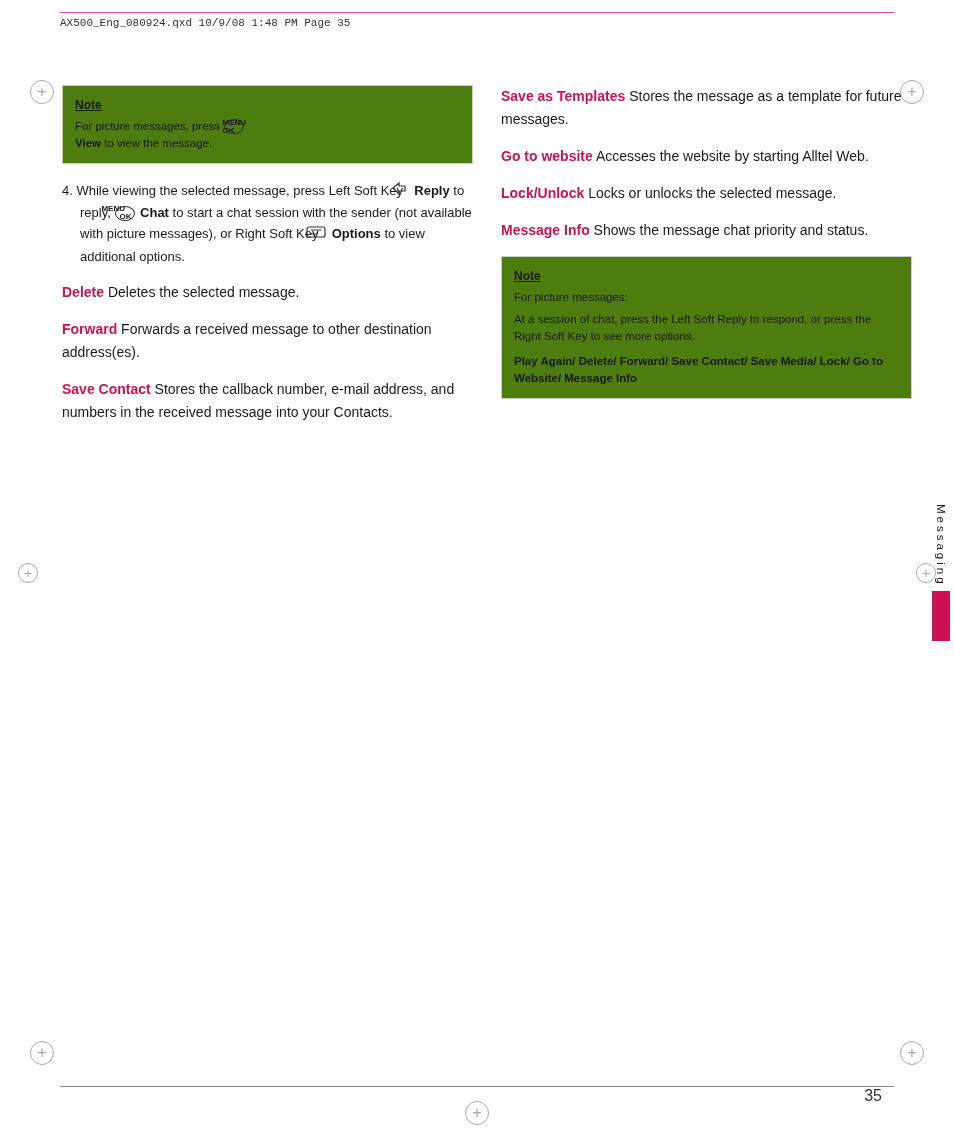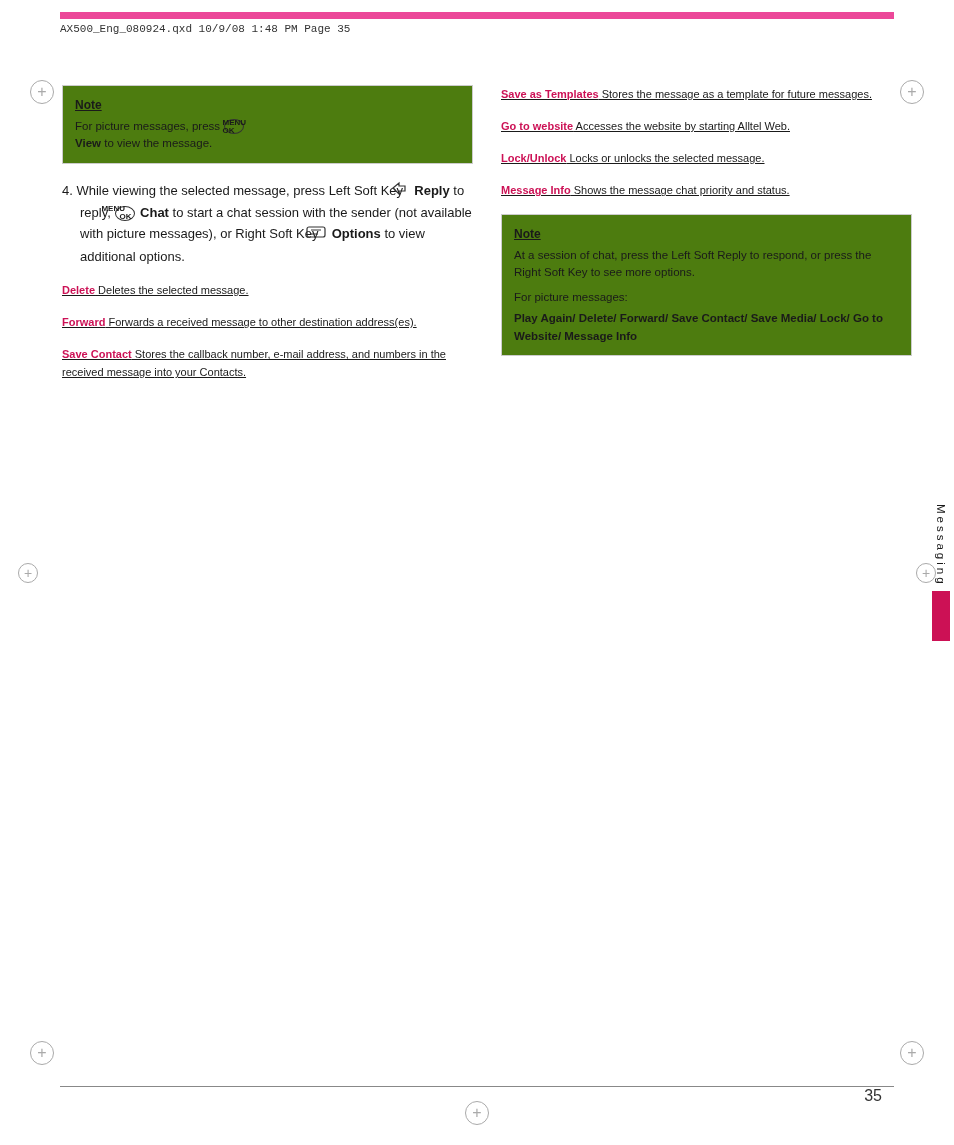--- a/index.html
+++ b/index.html
@@ -17,21 +17,21 @@
 
     
     .header-bar {
       position: absolute;
       top: 12px;
       left: 60px;
       right: 60px;
       font-size: 11px;
       font-family: 'Courier New', monospace;
       color: #333;
-      border-top: 7px solid #ec4899;
+      border-top: 1px solid #ec4899;
       padding-top: 4px;
       display: flex;
       justify-content: space-between;
     }
 
     
     .reg-mark {
       position: absolute;
       width: 24px;
       height: 24px;
@@ -144,23 +144,22 @@
 
     
     .term-pink {
       color: #cc1155;
       font-weight: bold;
     }
 
     
     .right-item {
       margin-bottom: 14px;
-      font-size: 11px;
+      font-size: 14px;
       line-height: 1.65;
-      text-decoration: underline;
     }
 
     
     .sidebar-container {
       position: absolute;
       right: 0;
       top: 0;
       bottom: 0;
       width: 22px;
       display: flex;
@@ -278,22 +277,22 @@
       <div class="right-item">
         <span class="term-pink">Lock/Unlock</span><span> Locks or unlocks the selected message.</span>
       </div>
 
       <div class="right-item">
         <span class="term-pink">Message Info</span><span> Shows the message chat priority and status.</span>
       </div>
 
       <div class="note-box" style="margin-top: 8px;">
         <div class="note-title">Note</div>
+        <div style="font-size:11.5px; line-height:1.5; margin-bottom:4px;">For picture messages:</div>
         <div style="font-size:11.5px; line-height:1.5; margin-bottom:8px;">At a session of chat, press the Left Soft Reply to respond, or press the Right Soft Key to see more options.</div>
-        <div style="font-size:11.5px; line-height:1.5; margin-bottom:4px;">For picture messages:</div>
         <div style="font-size:11.5px; line-height:1.5; font-weight:bold;">Play Again/ Delete/ Forward/ Save Contact/ Save Media/ Lock/ Go to Website/ Message Info</div>
       </div>
 
     </div>
 
   </div>
 
 </div>
 
 </body></html>

